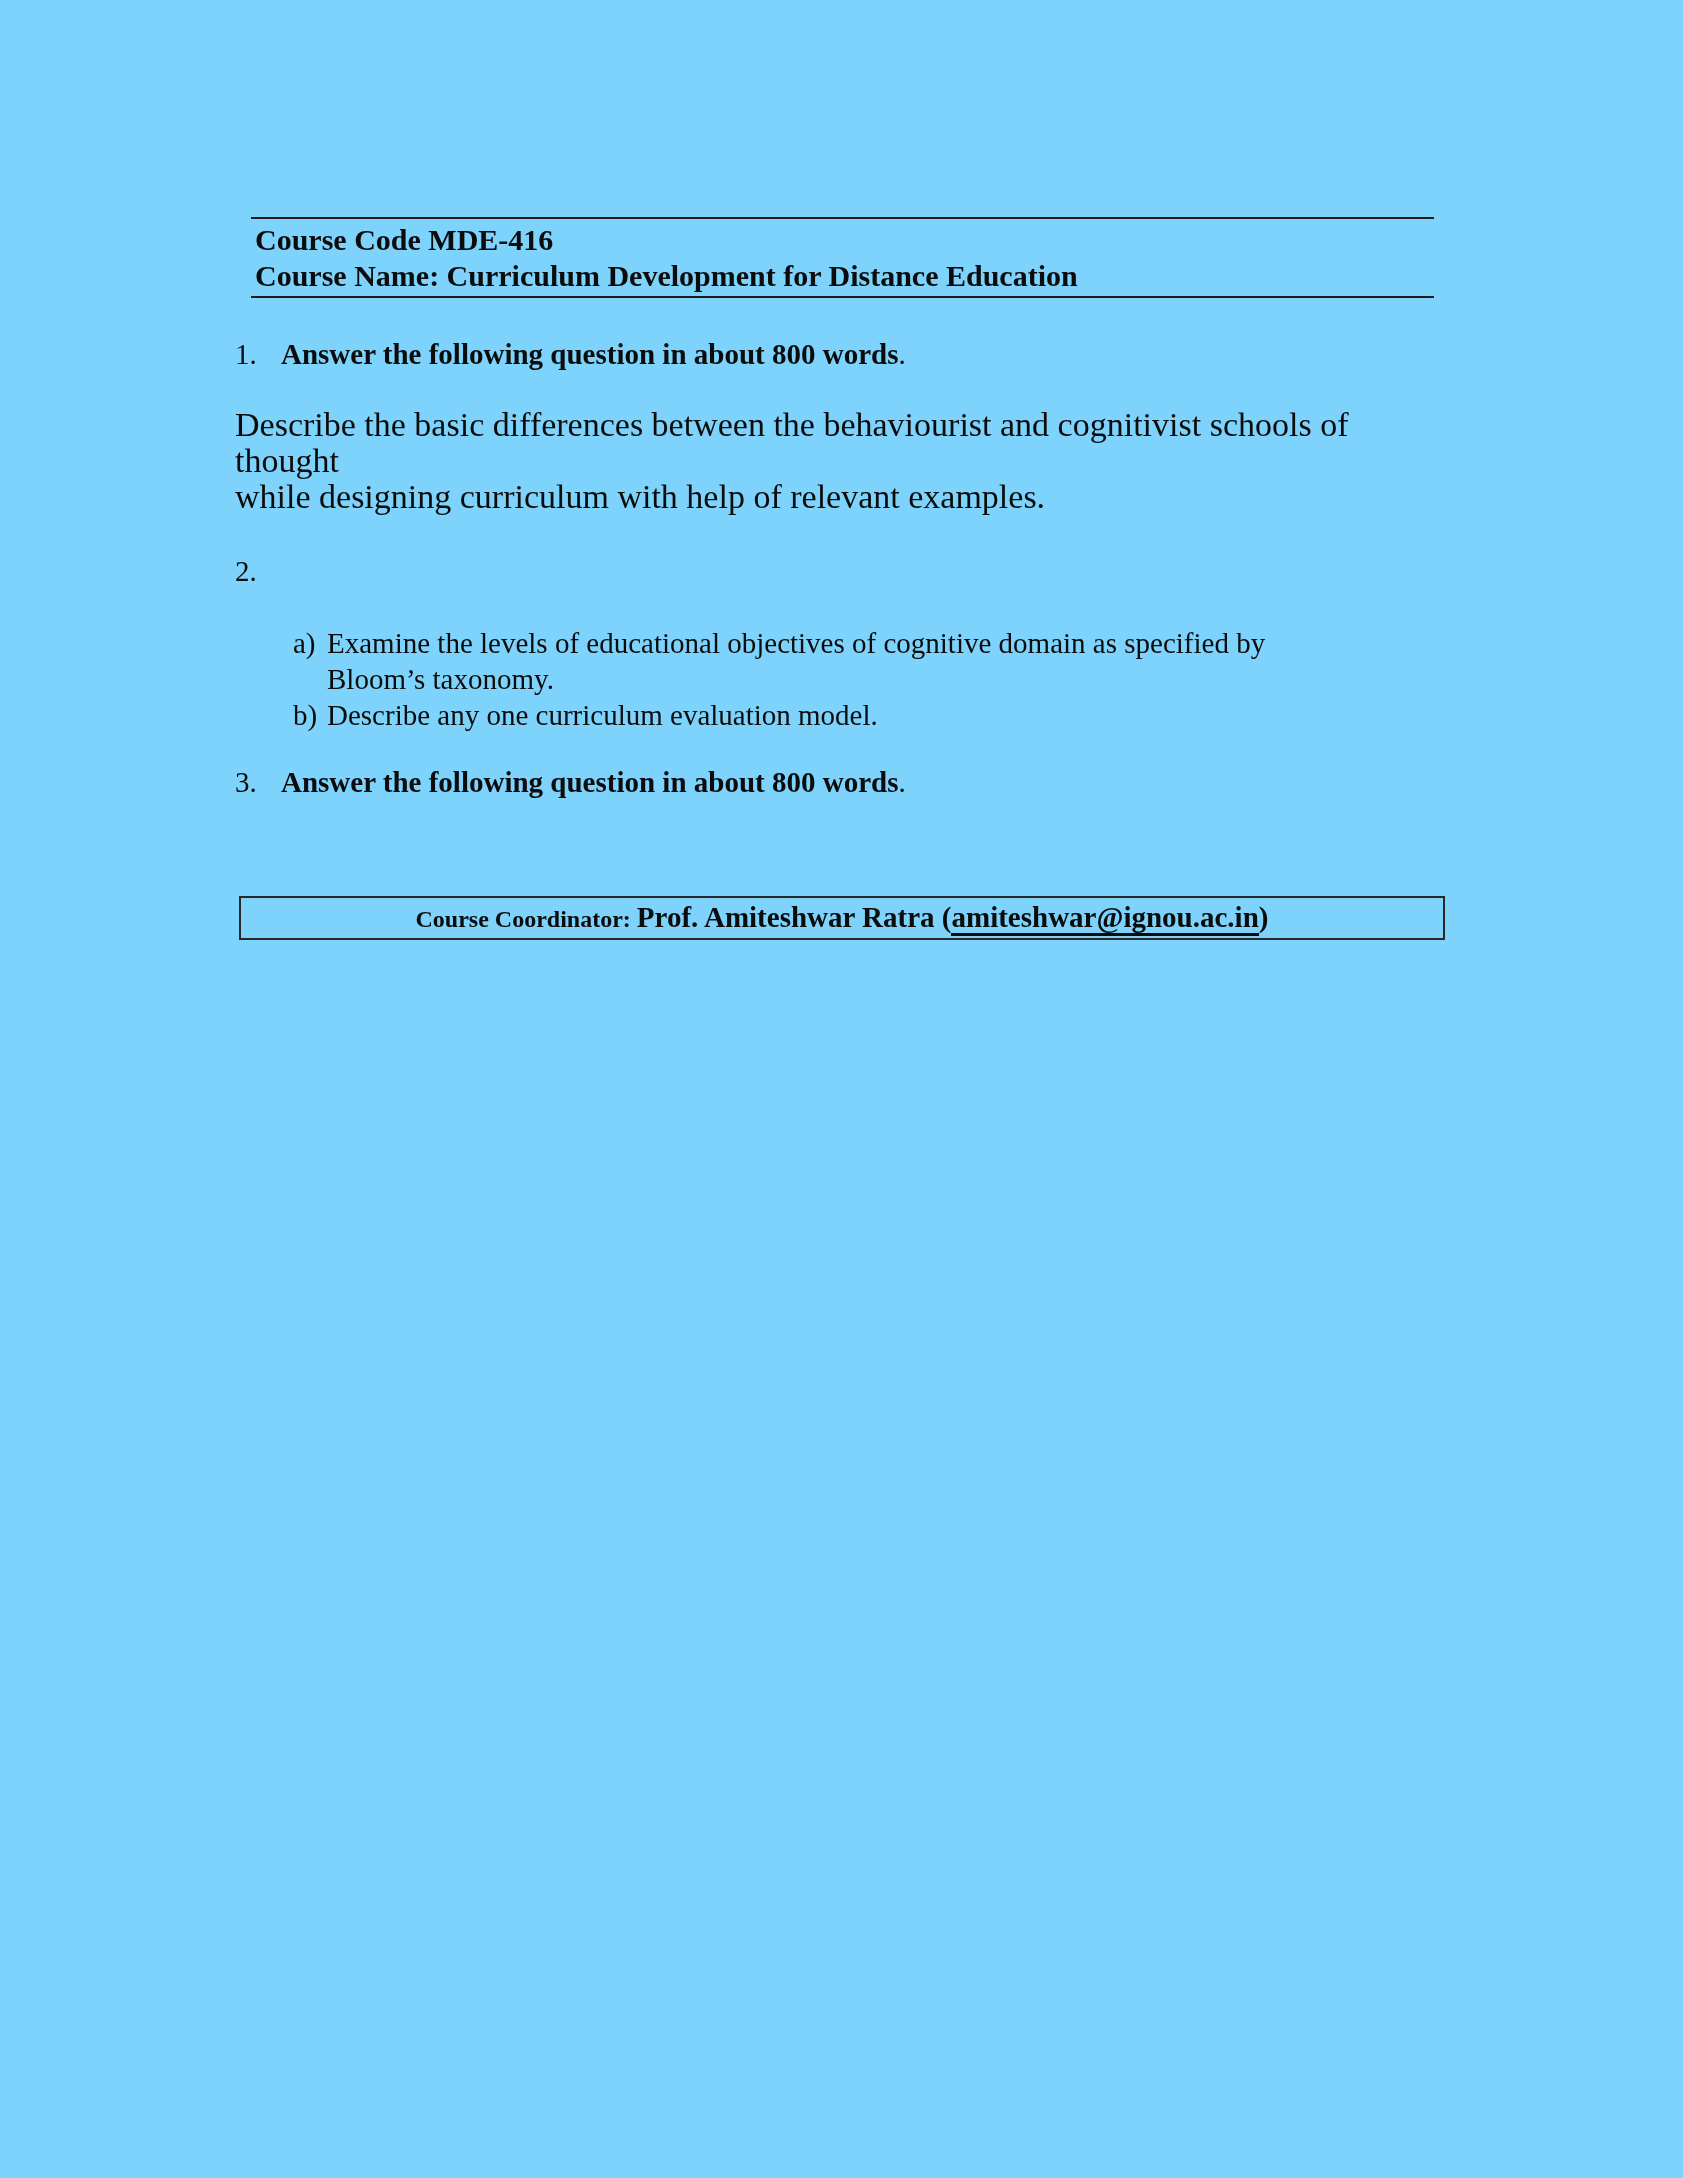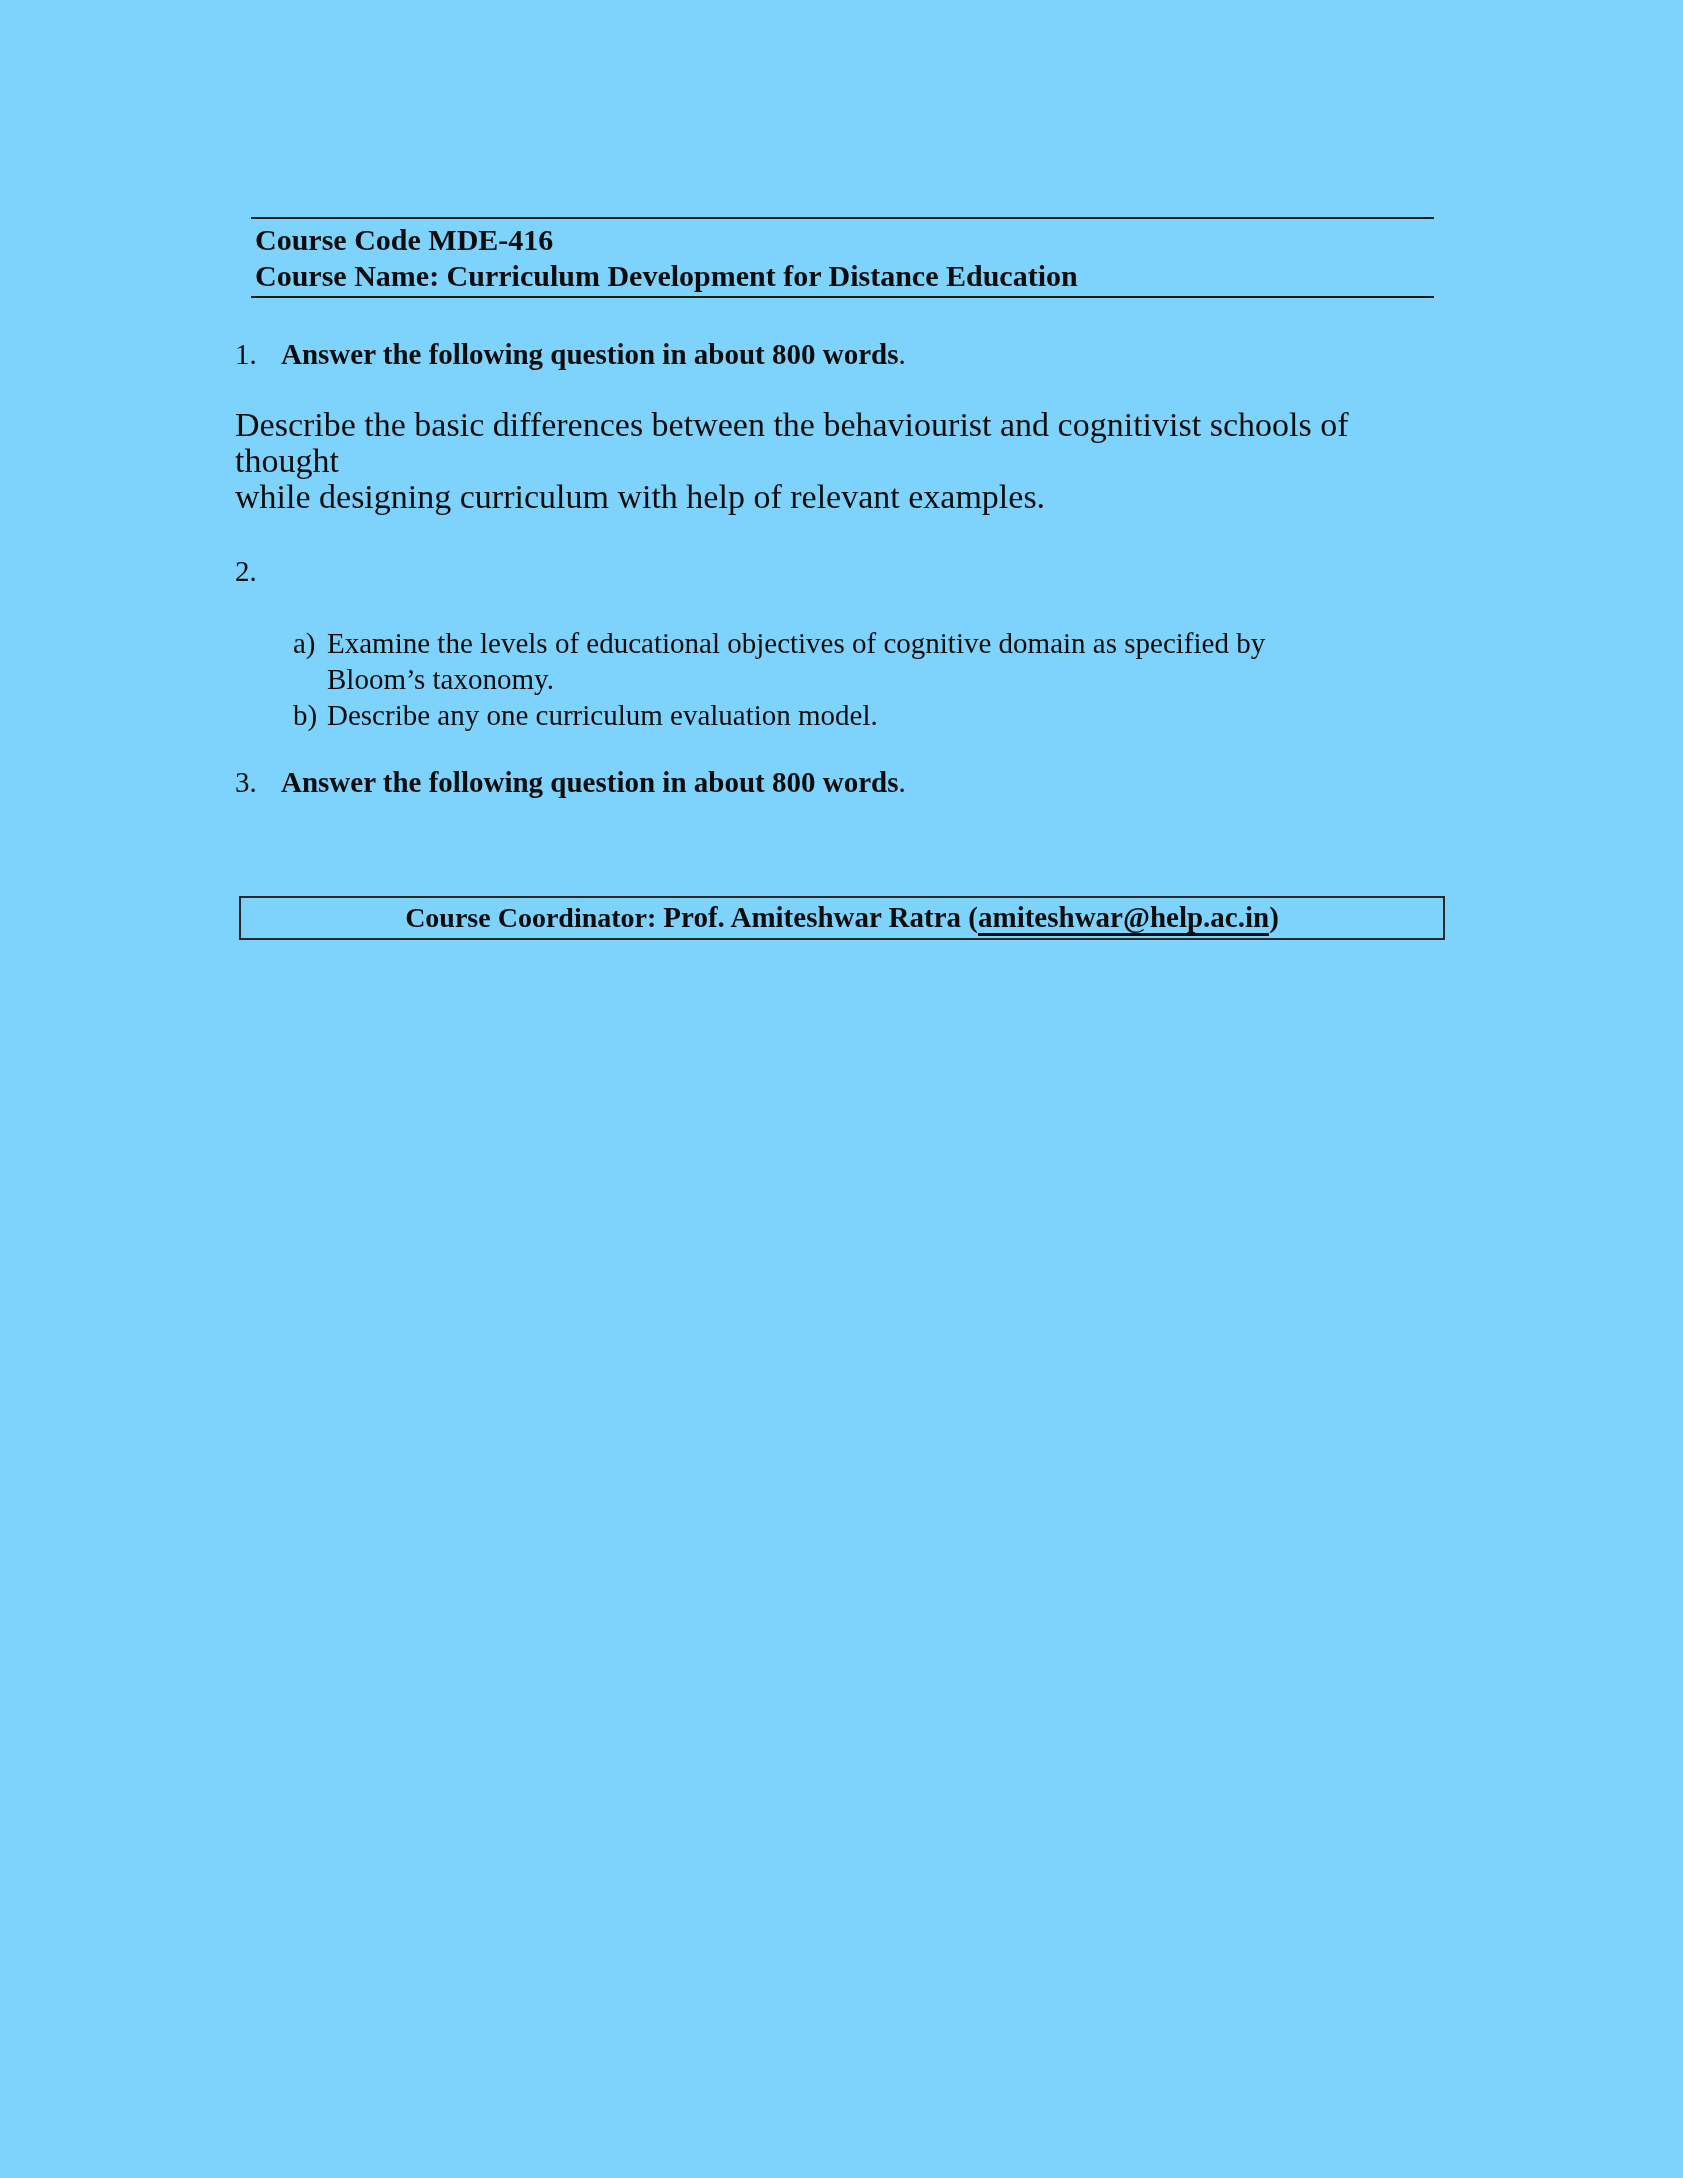--- a/index.html
+++ b/index.html
@@ -82,21 +82,21 @@
     width: 1206px;
     height: 44px;
     box-sizing: border-box;
     border: 2px solid #272727;
     text-align: center;
     line-height: 39px;
     white-space: nowrap;
   }
   .coord-label {
     font-weight: bold;
-    font-size: 28px;
+    font-size: 24px;
   }
   .coord-name {
     font-weight: bold;
     font-size: 29px;
     margin-top: 44px;
   }
   .coord-email {
     font-weight: bold;
     font-size: 29px;
     color: #0c0c0c;
@@ -142,16 +142,16 @@
 
     <div class="q-row q3">
       <span class="q-num">3.</span>
       <span class="q-prompt"><b>Answer the following question in about 800 words</b><span class="suffix">.</span></span>
     </div>
 
 
   </div>
 
   <div class="coord-box">
-    <span class="coord-label">Course Coordinator: </span><span class="coord-name">Prof. Amiteshwar Ratra (</span><a class="coord-email">amiteshwar@help.ac.in</a><span class="coord-name">)</span>
+    <span class="coord-label">Course Coordinator: </span><span class="coord-name">Prof. Amiteshwar Ratra (</span><a class="coord-email">amiteshwar@ignou.ac.in</a><span class="coord-name">)</span>
   </div>
 </div>
 
 
 </body></html>

